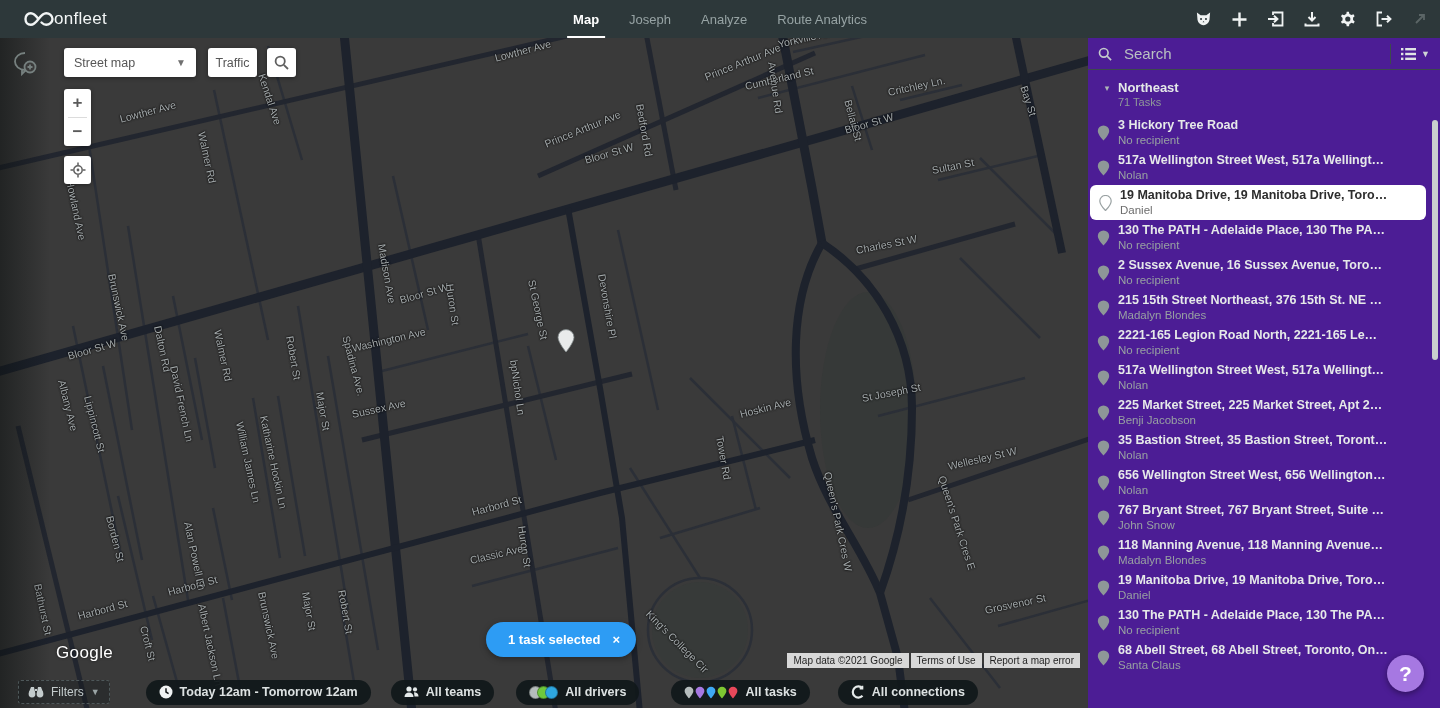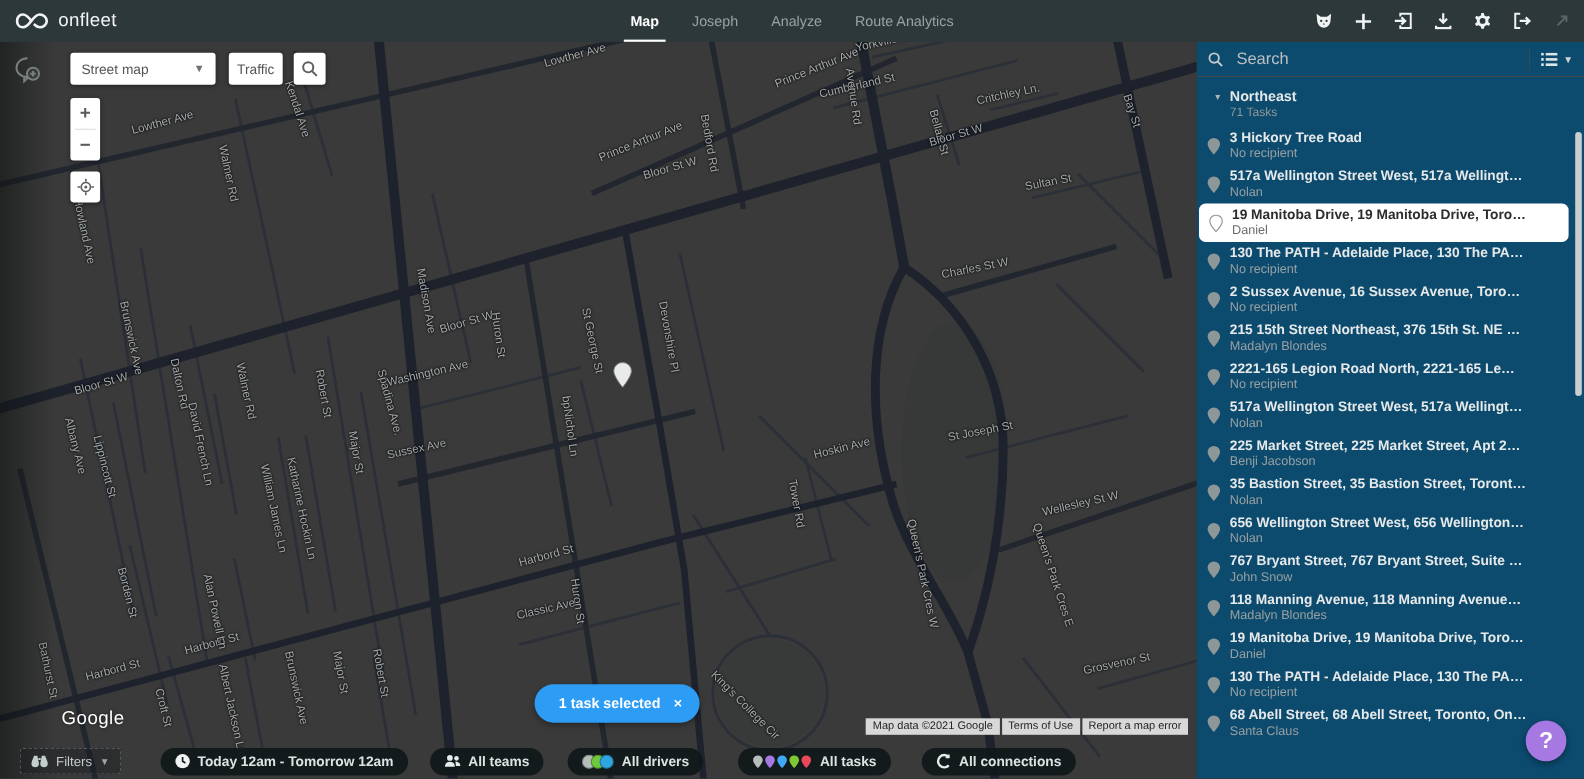--- a/index.html
+++ b/index.html
@@ -1,21 +1,21 @@
 <!DOCTYPE html>
 <html><head>
 <meta charset="utf-8">
 <style>
   html,body{margin:0;padding:0;background:#202727;}
   *{box-sizing:border-box;font-family:"Liberation Sans",sans-serif;}
   #app{position:relative;width:1440px;height:708px;overflow:hidden;background:#3a3a3a;}
 
   
   .topnav{position:absolute;left:0;top:0;width:1440px;height:38px;background:#2d383a;display:flex;align-items:center;z-index:40;}
-  .brand{display:flex;align-items:center;gap:9px;padding-left:14px;width:230px;}
+  .brand{display:flex;align-items:center;gap:0;padding-left:24px;width:230px;}
   .brand svg{display:block;}
   .brand-name{color:#f2f5f5;font-size:17px;letter-spacing:.3px;}
   .tabs{position:absolute;left:50%;transform:translateX(-50%);display:flex;gap:30px;height:38px;align-items:center;}
   .tab{position:relative;font-size:13px;color:#97a3a4;height:38px;display:flex;align-items:center;cursor:pointer;}
   .tab.active{color:#ffffff;font-weight:bold;}
   .tab.active::after{content:"";position:absolute;left:-6px;right:-6px;bottom:0;height:2px;background:#ffffff;}
   .nav-icons{position:absolute;right:12px;top:0;height:38px;display:flex;align-items:center;gap:19px;}
   .nav-icons .nicon{width:17px;height:17px;display:flex;align-items:center;justify-content:center;color:#f0f3f3;cursor:pointer;}
   .nav-icons .nicon svg{display:block;}
 
@@ -40,21 +40,21 @@
   .select-pill .txt{color:#ffffff;font-size:13px;font-weight:bold;}
   .select-pill .x{color:#ffffff;font-size:13px;font-weight:bold;cursor:pointer;}
 
   .google-logo{position:absolute;left:56px;top:605px;color:#ffffff;font-size:17px;font-weight:500;letter-spacing:.4px;text-shadow:0 0 3px rgba(0,0,0,.6);}
   .attribution{position:absolute;right:8px;top:615px;display:flex;gap:2px;font-size:10px;}
   .attr-chip{background:#d8d8d8;color:#1f1f1f;padding:2px 6px;cursor:pointer;}
 
   .map-pin{position:absolute;left:557px;top:291px;}
 
   
-  .sidebar{position:absolute;left:1088px;top:38px;width:352px;height:670px;background:#0c4a6e;z-index:30;}
+  .sidebar{position:absolute;left:1088px;top:38px;width:352px;height:670px;background:#4c1d95;z-index:30;}
   .search-row{position:relative;height:32px;display:flex;align-items:center;padding:0 10px;border-bottom:1px solid #3d4a4c;}
   .search-row .sicon{color:#c3cacb;margin-right:10px;display:flex;}
   .search-input{flex:1;background:transparent;border:none;outline:none;color:#e8ecec;font-size:15px;}
   .search-input::placeholder{color:#b9c0c1;}
   .view-toggle{display:flex;align-items:center;gap:5px;color:#dfe4e4;cursor:pointer;padding-left:10px;border-left:1px solid #3d4a4c;height:20px;}
   .view-toggle .caret{font-size:9px;color:#cfd5d5;}
 
   .group-header{display:flex;padding:10px 0 4px 8px;cursor:pointer;}
   .group-caret{color:#aeb6b7;font-size:9px;width:22px;text-align:center;padding-top:3px;}
   .group-name{color:#e4e8e8;font-size:13px;font-weight:bold;line-height:15px;}

